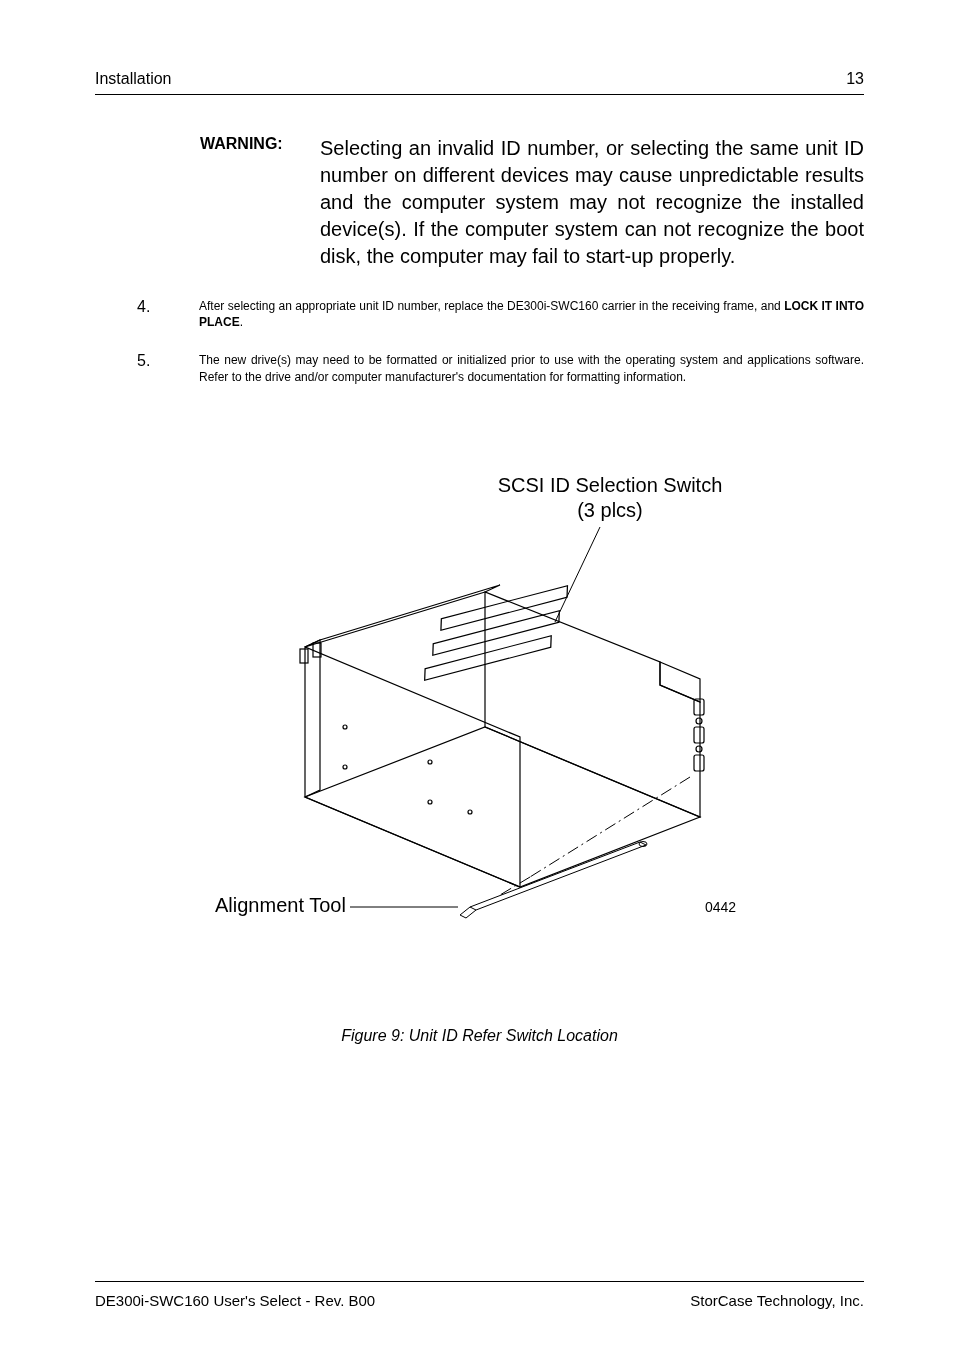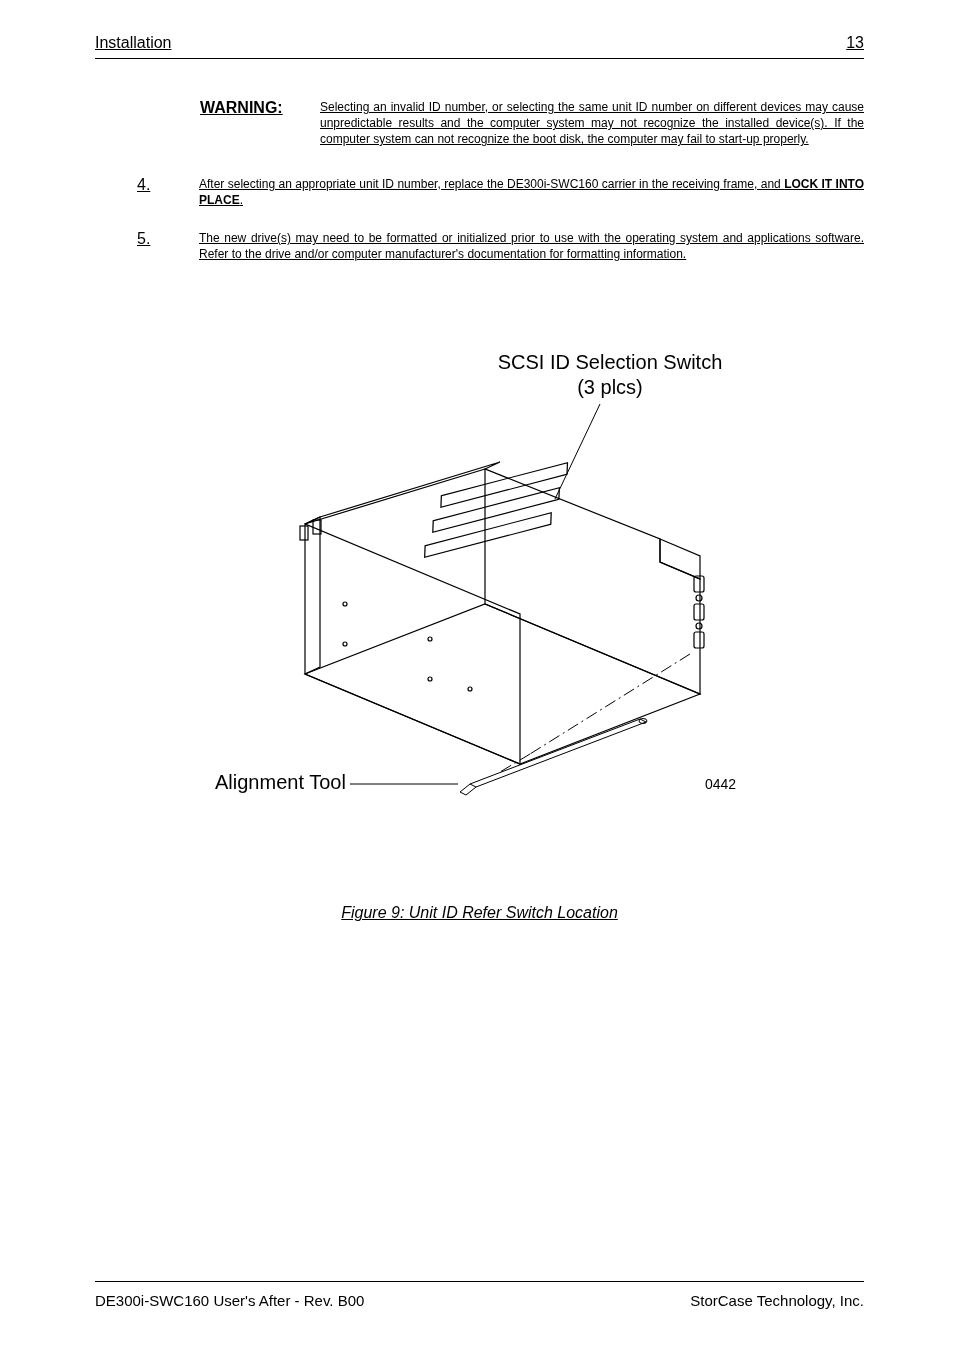--- a/index.html
+++ b/index.html
@@ -9,22 +9,21 @@
   }
   body {
     width: 954px;
     height: 1369px;
     background: #fff;
     font-family: Arial, Helvetica, sans-serif;
     color: #000;
     position: relative;
   }
   .page {
-    padding: 34px 90px 0 95px;
-    text-decoration: underline;
+    padding: 70px 90px 0 95px;
   }
   .header {
     display: flex;
     justify-content: space-between;
     font-size: 16px;
     padding-bottom: 6px;
     border-bottom: 1px solid #000;
     margin-bottom: 40px;
   }
   .warning-block {
@@ -32,21 +31,21 @@
     margin-left: 105px;
     margin-bottom: 28px;
   }
   .warning-label {
     font-weight: bold;
     font-size: 16px;
     width: 120px;
     flex-shrink: 0;
   }
   .warning-text {
-    font-size: 12px;
+    font-size: 20px;
     line-height: 1.35;
     text-align: justify;
   }
   .list-item {
     display: flex;
     margin-left: 42px;
     margin-bottom: 22px;
   }
   .list-number {
     font-size: 16px;
@@ -188,15 +187,15 @@
       <line x1="190" y1="440" x2="298" y2="440" stroke="#000" stroke-width="1"></line>
 
       <text x="545" y="445" class="fig-number">0442</text>
     </svg>
 
     <div class="figure-caption">Figure 9:  Unit ID Refer Switch Location</div>
   </div>
 </div>
 
 <div class="footer">
-  <span>DE300i-SWC160 User's After - Rev. B00</span>
+  <span>DE300i-SWC160 User's Select - Rev. B00</span>
   <span>StorCase Technology, Inc.</span>
 </div>
 
 </body></html>

